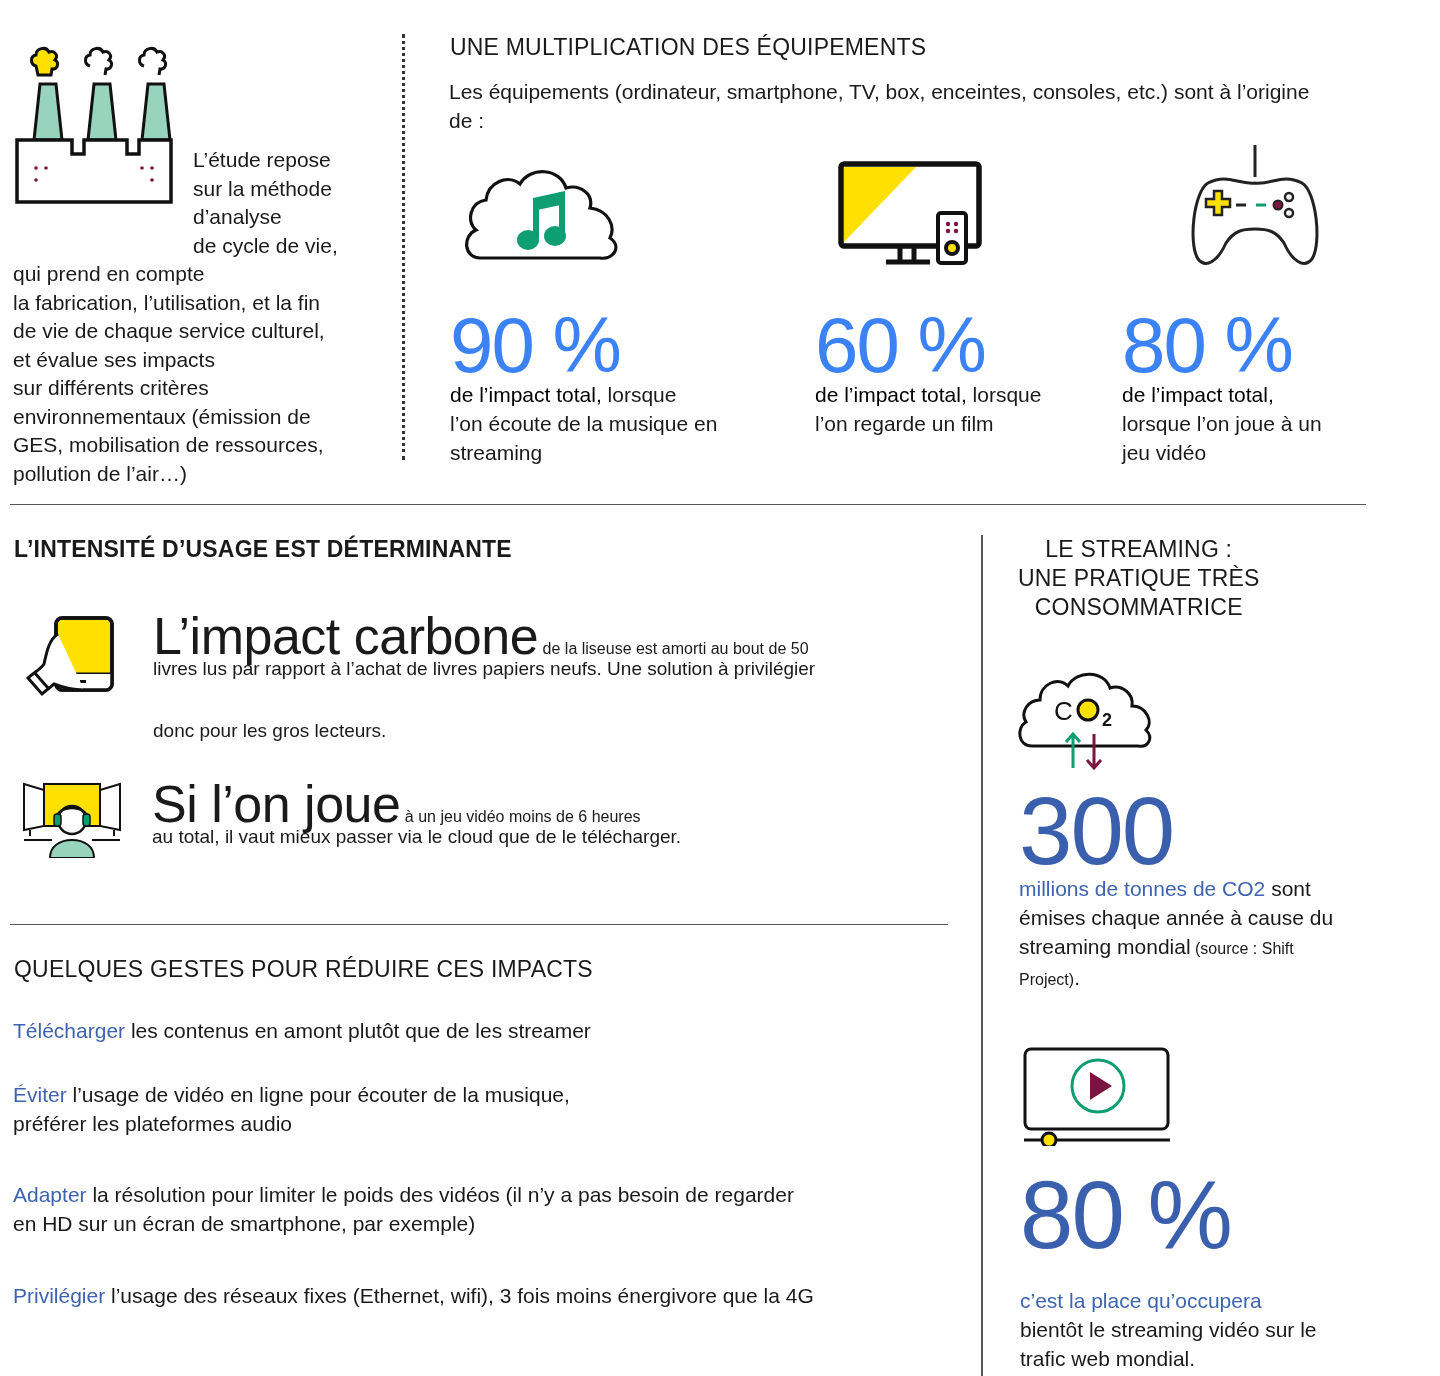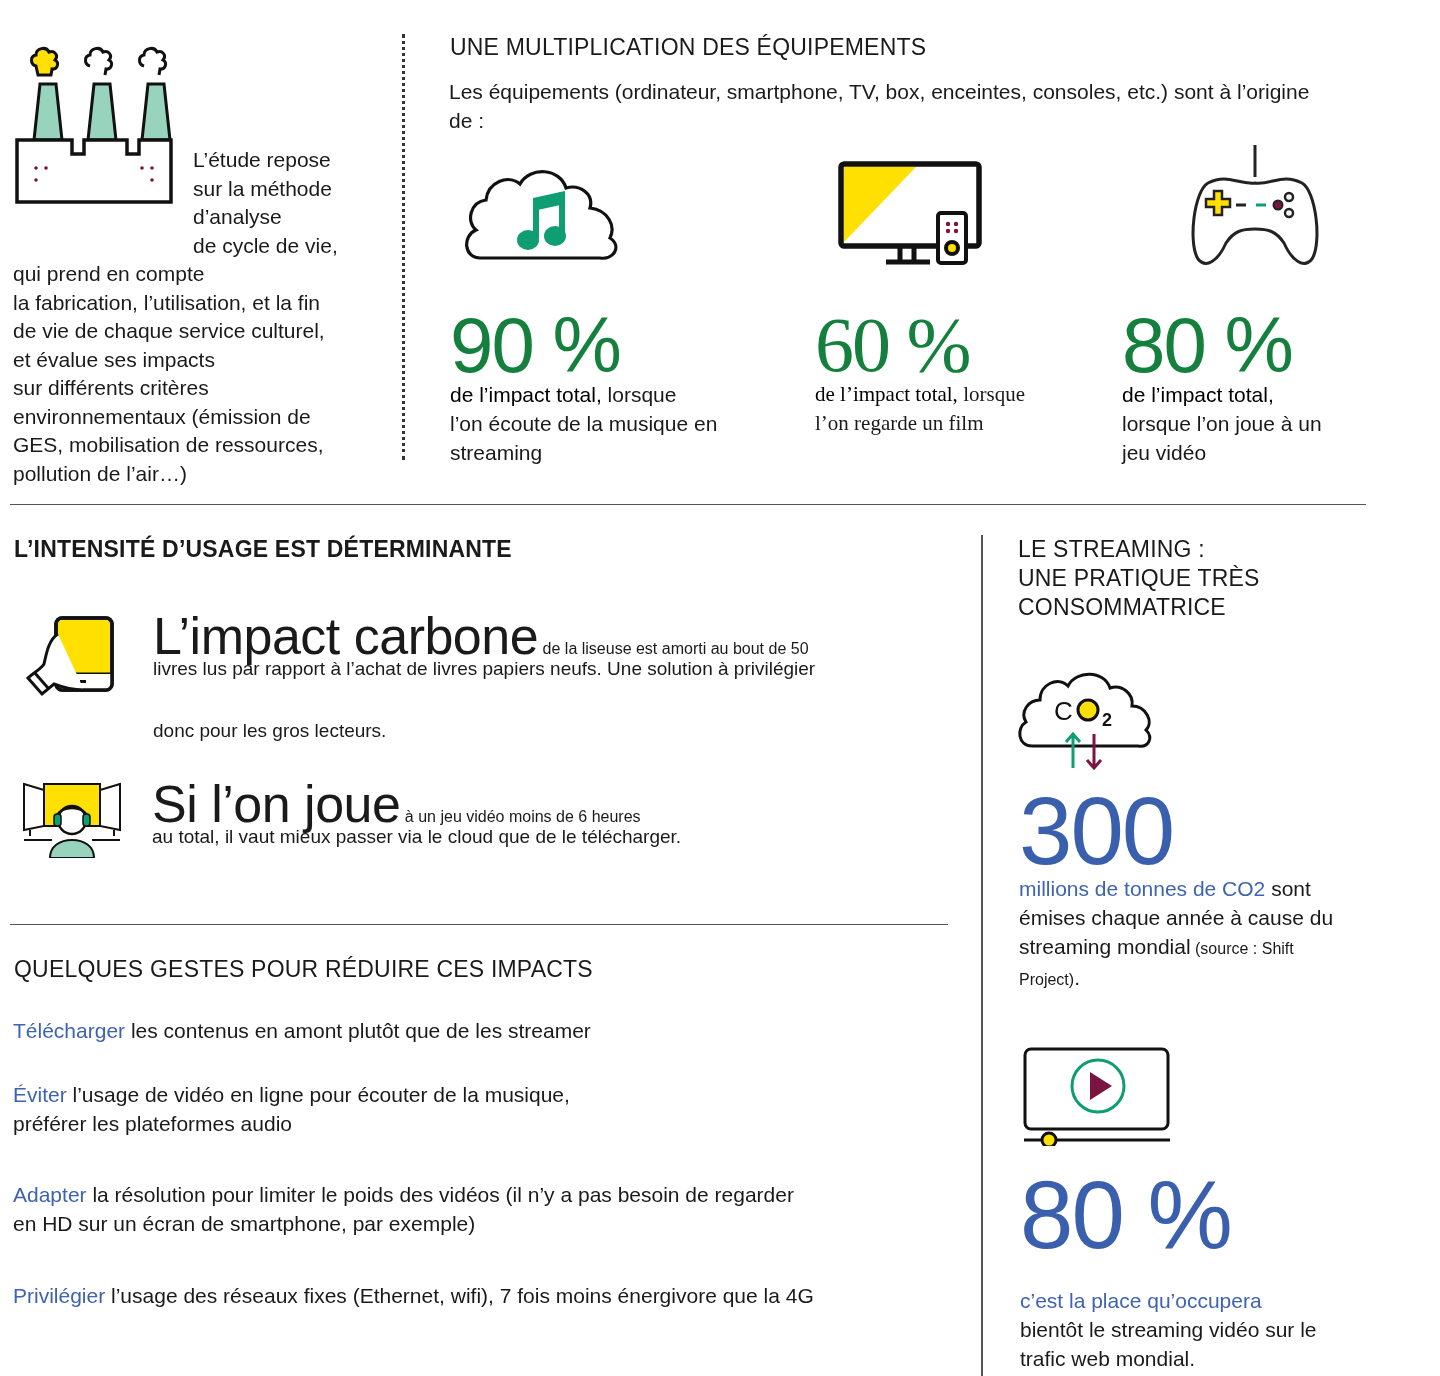--- a/index.html
+++ b/index.html
@@ -1,23 +1,23 @@
 <!DOCTYPE html>
 <html><head>
 <meta charset="utf-8">
 <style>
   * { box-sizing: border-box; margin: 0; padding: 0; }
   html, body { width: 1440px; height: 1376px; background: #ffffff; overflow: hidden; }
   body { position: relative; font-family: "Liberation Sans", "DejaVu Sans", sans-serif; color: #1a1a1a; }
   .abs { position: absolute; }
-  .heading { font-size: 23px; letter-spacing: 0.2px; color: #1a1a1a; line-height: 29px; }
+  .heading { font-size: 23px; letter-spacing: 0.2px; color: #1a1a1a; line-height: 29px; text-align: center; }
   .body-text { font-size: 21px; line-height: 29px; }
   .green { color: #000000; }
   .blue { color: #3e63b0; margin-top: 28px; }
-  .big-green { font-size: 78px; line-height: 70px; color: #15803d; letter-spacing: -2px; }
+  .big-green { font-size: 78px; line-height: 70px; color: #3b82f6; letter-spacing: -2px; }
   .big-blue { font-size: 96px; line-height: 86px; color: #3a5fad; letter-spacing: -2px; }
   .intro { font-size: 21px; line-height: 28.5px; margin-top: 32px; }
   .dotted-v { border-left: 3px dotted #333; width: 0; }
   .hr { height: 1px; background: #555; }
   .vr { width: 2px; background: #555; }
   .gesture p { font-size: 21px; line-height: 29px; }
   .lead { font-size: 52px; line-height: 52px; letter-spacing: -0.5px; }
   .lead-small { font-size: 16px; text-align: center; }
   .sub-line { font-size: 19px; line-height: 29px; margin-top: 33px; }
   svg { display: block; }
@@ -112,21 +112,21 @@
 
 <div class="abs" style="left:450px; top:310px; width:330px;">
   <div class="big-green">90 %</div>
   <div class="body-text">
     <span class="green">de l’impact total,</span><span> lorsque</span>
   </div>
   <div class="body-text">l’on écoute de la musique en</div>
   <div class="body-text">streaming</div>
 </div>
 
-<div class="abs" style="left:815px; top:310px; width:300px;font-family:Liberation Serif, serif;">
+<div class="abs" style="left:815px; top:310px; width:300px;">
   <div class="big-green">60 %</div>
   <div class="body-text">
     <span class="green">de l’impact total,</span><span> lorsque</span>
   </div>
   <div class="body-text">l’on regarde un film</div>
 </div>
 
 <div class="abs" style="left:1122px; top:310px; width:280px;">
   <div class="big-green">80 %</div>
   <div class="body-text">
@@ -192,21 +192,21 @@
 </div>
 <div class="abs gesture" style="left:13px; top:1080px; width:900px;">
   <p><span class="blue">Éviter</span><span> l’usage de vidéo en ligne pour écouter de la musique,</span></p>
   <p>préférer les plateformes audio</p>
 </div>
 <div class="abs gesture" style="left:13px; top:1180px; width:920px;">
   <p><span class="blue">Adapter</span><span> la résolution pour limiter le poids des vidéos (il n’y a pas besoin de regarder</span></p>
   <p>en HD sur un écran de smartphone, par exemple)</p>
 </div>
 <div class="abs gesture" style="left:13px; top:1281px; width:920px;">
-  <p><span class="blue">Privilégier</span><span> l’usage des réseaux fixes (Ethernet, wifi), 7 fois moins énergivore que la 4G</span></p>
+  <p><span class="blue">Privilégier</span><span> l’usage des réseaux fixes (Ethernet, wifi), 3 fois moins énergivore que la 4G</span></p>
 </div>
 
 <div class="abs vr" style="left:981px; top:535px; height:841px;"></div>
 
 <div class="abs heading" style="left:1018px; top:535px;">
   <div>LE STREAMING :</div>
   <div>UNE PRATIQUE TRÈS</div>
   <div>CONSOMMATRICE</div>
 </div>
 

